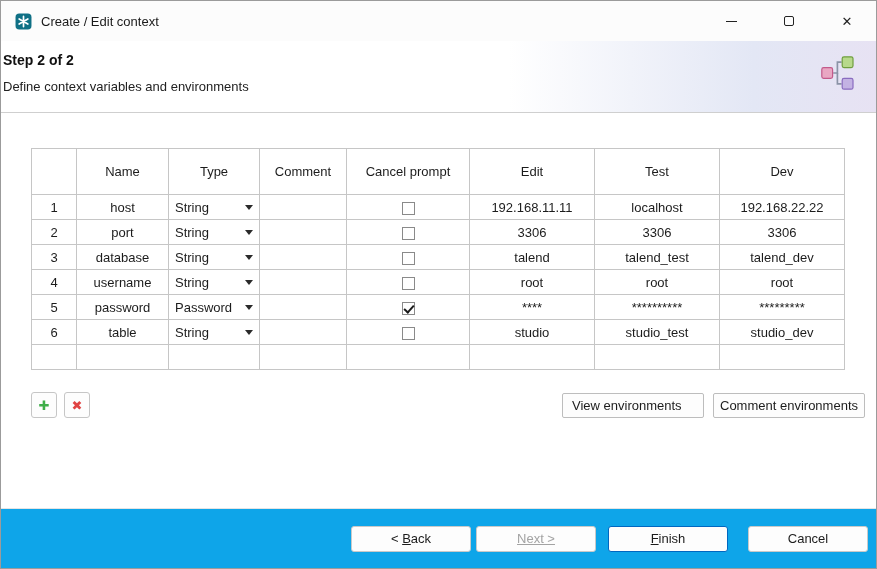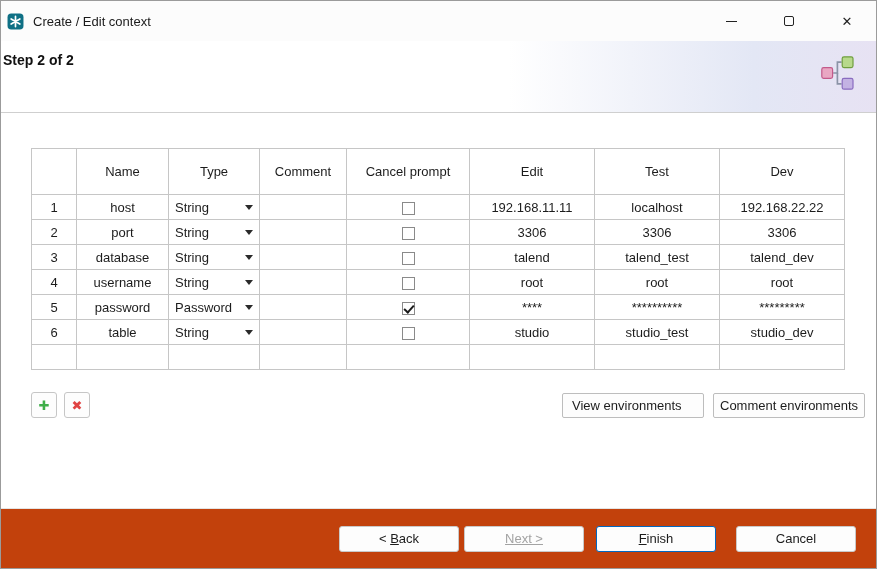--- a/index.html
+++ b/index.html
@@ -12,21 +12,21 @@
     border: 1px solid #9b9b9b;
     display: flex; flex-direction: column;
     overflow: hidden;
   }
 
   
   .titlebar {
     height: 40px; flex: 0 0 40px;
     display: flex; align-items: center;
     background: #fcfcfc;
-    padding-left: 6px;
+    padding-left: 14px;
   }
   .titlebar .app-icon { width: 17px; height: 17px; margin-right: 9px; display: inline-flex; }
   .titlebar .title { font-size: 13px; color: #1a1a1a; }
   .win-controls { margin-left: auto; height: 100%; display: flex; }
   .win-btn { width: 58px; height: 100%; display: flex; align-items: center; justify-content: center; background: transparent; border: none; cursor: default; }
   .glyph-min { width: 11px; height: 1px; background: #222; display: block; }
   .glyph-max { width: 10px; height: 10px; border: 1px solid #222; border-radius: 2px; display: block; }
   .glyph-close { font-size: 13px; color: #222; line-height: 1; font-family: "DejaVu Sans", sans-serif; }
 
   
@@ -84,21 +84,21 @@
     font-family: "Liberation Sans", sans-serif;
   }
   .view-env { width: 142px; margin-left: auto; text-align: left; padding-left: 9px; }
   .manage-env { width: 152px; margin-left: 9px; margin-right: -21px; text-align: center; }
 
   
   .footer {
     flex: 0 0 60px; height: 60px;
     border-top: 1px solid #e4e4e4;
     display: flex; align-items: center; justify-content: flex-end;
-    padding-right: 20px; background: #c2410c;
+    padding-right: 8px; background: #0ea5e9;
   }
   .f-btn {
     width: 120px; height: 26px;
     border: 1px solid #c9c9c9; border-radius: 3px;
     background: #fdfdfd; font-size: 13px; color: #1c1c1c;
     font-family: "Liberation Sans", sans-serif; cursor: default;
   }
   .f-btn.disabled { color: #a3a3a3; text-decoration: underline; }
   .f-btn.default { border: 1px solid #0067c0; }
   .btn-next { margin-left: 5px; }
@@ -127,20 +127,21 @@
           <span class="glyph-max"></span>
         </button>
       <button class="win-btn">
           <span class="glyph-close">✕</span>
         </button>
     </div>
   </div>
 
   <div class="wizard-header">
     <div class="step-title">Step 2 of 2</div>
+    <div class="subtitle">Define context variables and environments</div>
     <span class="wizard-icon">
       <svg viewBox="0 0 30 30" width="36" height="36">
         <polyline points="11,15 14.5,15 14.5,6 18,6" fill="none" stroke="#8b93a6" stroke-width="1.4"></polyline>
         <polyline points="14.5,15 14.5,24 18,24" fill="none" stroke="#8b93a6" stroke-width="1.4"></polyline>
         <rect x="1.5" y="10.5" width="9" height="9" rx="1.5" fill="#e9a7c3" stroke="#c35a8a"></rect>
         <rect x="18.5" y="1.5" width="9" height="9" rx="1.5" fill="#b7d98b" stroke="#6f9e3f"></rect>
         <rect x="18.5" y="19.5" width="9" height="9" rx="1.5" fill="#c3b2e3" stroke="#8a6cc0"></rect>
       </svg>
     </span>
   </div>

